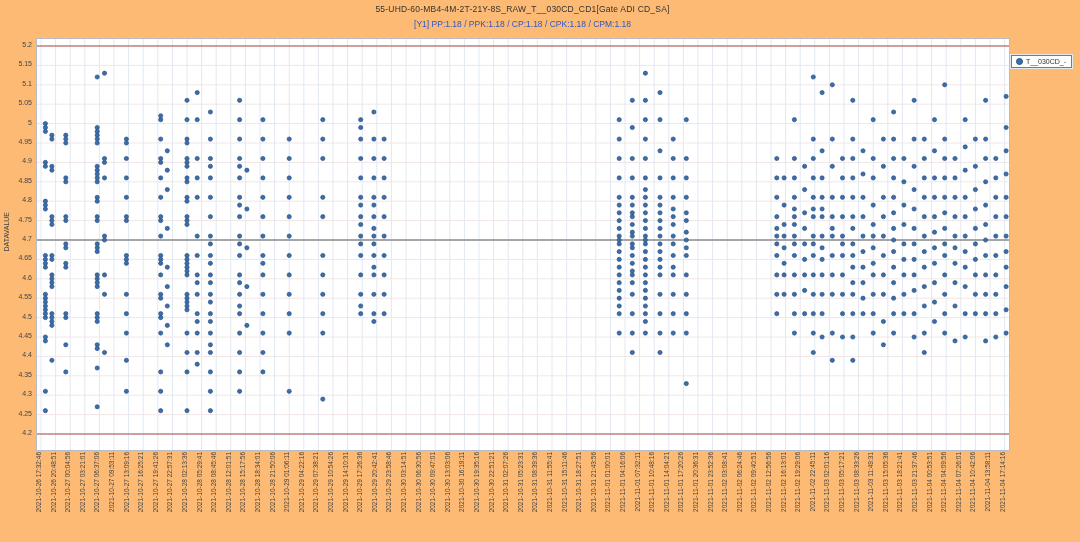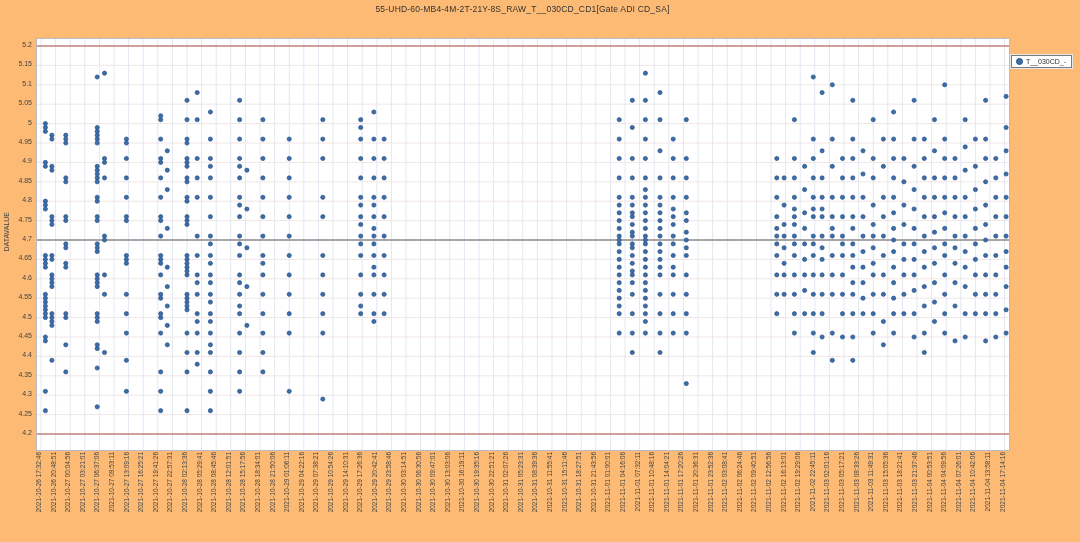--- a/index.html
+++ b/index.html
@@ -23,20 +23,21 @@
   #legend{position:absolute;left:1011px;top:55px;border:1px solid #7a7a7a;background:#fdfdfd;
         padding:2px 5px 2px 4px;font-size:7px;color:#333;display:flex;align-items:center;gap:3px;
         box-shadow:0 0 0 1px #e8e8e8;}
   #legend .dot{width:5px;height:5px;border-radius:50%;background:#3b6da9;border:1px solid #2b5286;}
 </style>
 </head>
 <body>
 
 <div id="stage">
   <div class="title-line">55-UHD-60-MB4-4M-2T-21Y-8S_RAW_T__030CD_CD1[Gate ADI CD_SA]</div>
+  <div class="subtitle-line">[Y1] PP:1.18 / PPK:1.18 / CP:1.18 / CPK:1.18 / CPM:1.18</div>
 
   <div class="yaxis-label">DATAVALUE</div>
 
   <div id="plot">
     <svg id="plot-svg" width="972" height="411">
         <line x1="0" y1="7" x2="972" y2="7" stroke="#f2e6e6" stroke-width="1"></line>
         <line x1="0" y1="26.39999999999993" x2="972" y2="26.39999999999993" stroke="#f2e6e6" stroke-width="1"></line>
         <line x1="0" y1="45.80000000000021" x2="972" y2="45.80000000000021" stroke="#f2e6e6" stroke-width="1"></line>
         <line x1="0" y1="65.20000000000013" x2="972" y2="65.20000000000013" stroke="#f2e6e6" stroke-width="1"></line>
         <line x1="0" y1="84.60000000000007" x2="972" y2="84.60000000000007" stroke="#f2e6e6" stroke-width="1"></line>

